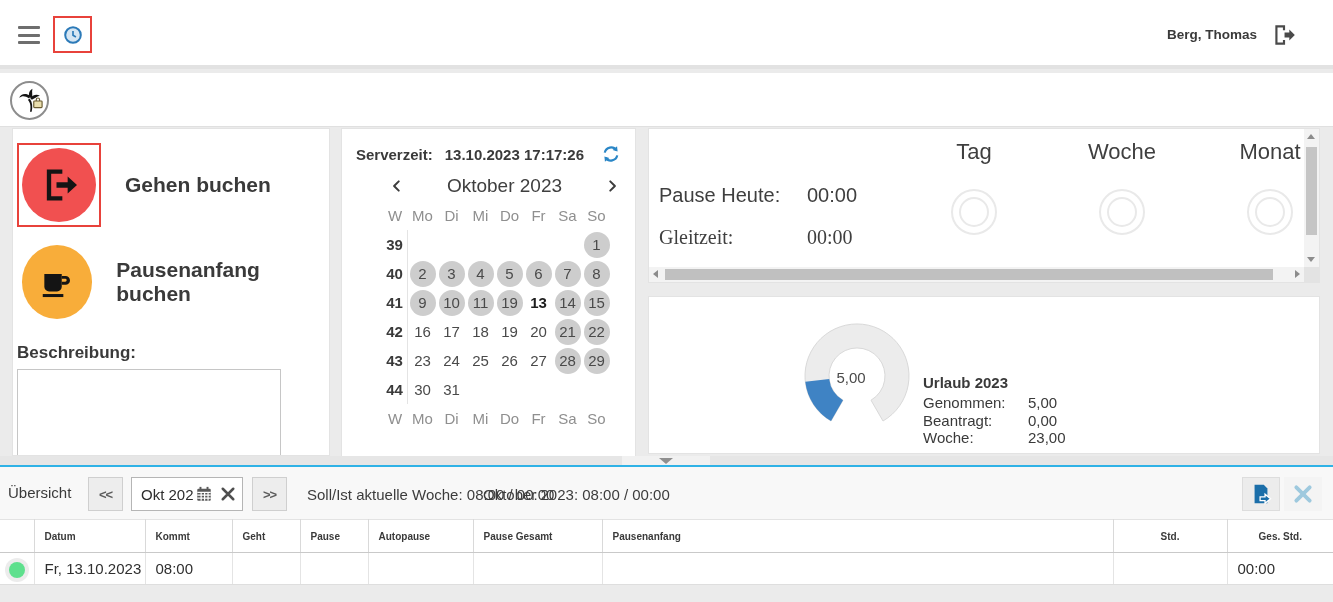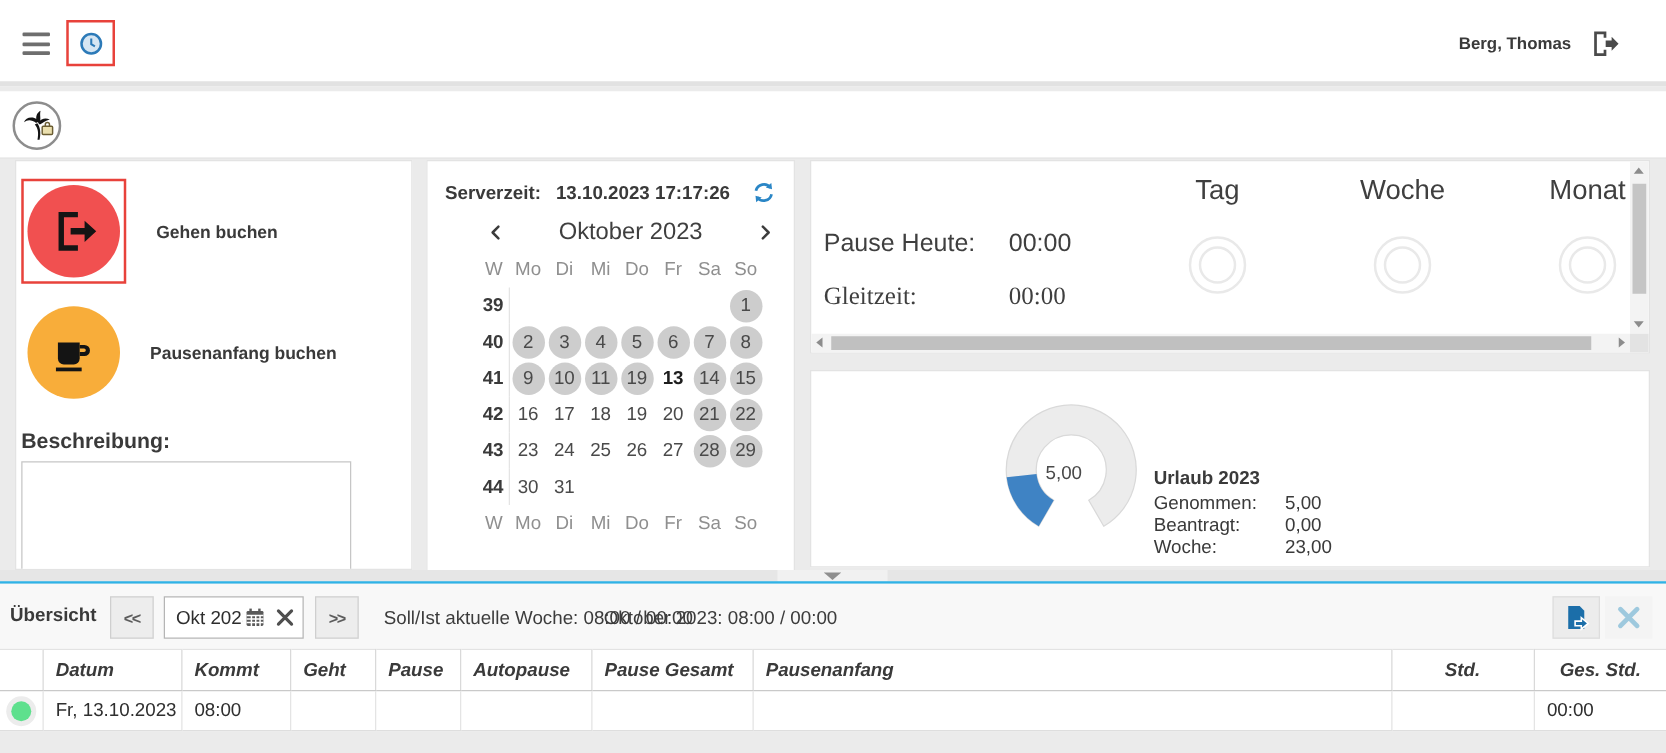--- a/index.html
+++ b/index.html
@@ -23,21 +23,21 @@
   #panel-cal   { left:341px; top:128px; width:295px; height:331px; }
   #panel-stats { left:648px; top:128px; width:672px; height:155px; }
   #panel-urlaub{ left:648px; top:296px; width:672px; height:158px; }
 
   
   .bookrow { position:absolute; left:4px; display:flex; align-items:center; }
   .selbox { border:2px solid #e8423b; padding:3px; }
   .circlebtn { width:74px; height:74px; border-radius:50%; display:flex; align-items:center; justify-content:center; cursor:pointer; }
   .red { background:#f15050; }
   .orange { background:#f8ad3a; }
-  .booklabel { font-weight:bold; font-size:14px; margin-left:24px; color:#3a3a3a; }
+  .booklabel { font-weight:bold; font-size:21px; margin-left:24px; color:#3a3a3a; }
   .desclabel { position:absolute; left:4px; top:214px; font-weight:bold; font-size:17px; }
   .desc { position:absolute; left:4px; top:240px; width:264px; height:95px; border:1px solid #c6c6c6; resize:none; font-family:inherit; font-size:14px; padding:4px; }
 
   
   .serverrow { position:absolute; left:14px; top:14px; width:266px; display:flex; align-items:center; font-size:15px; font-weight:bold; }
   .serverrow .val { margin-left:12px; }
   .refresh { margin-left:auto; cursor:pointer; width:22px; height:22px; }
   #calendar-months { position:absolute; left:0; top:42px; width:295px; }
   .cal-titlerow { display:flex; align-items:center; height:30px; margin:0 16px 0 46px; }
   .cal-title { flex:1; text-align:center; font-size:19px; color:#3f3f3f; }
@@ -77,34 +77,34 @@
   .legrow .l { width:105px; }
 
   
   .splitter { position:absolute; left:0; top:456px; width:1333px; height:9px; background:#e6e6e6; }
   .split-handle { position:absolute; left:622px; top:0; width:88px; height:9px; background:#f1f1f1; cursor:pointer; }
   .split-handle .tri-d { position:absolute; left:37px; top:2px; width:0; height:0; border-left:7px solid transparent; border-right:7px solid transparent; border-top:6px solid #8f8f8f; }
 
   
   .bottom { position:absolute; left:0; top:465px; width:1333px; height:137px; border-top:2px solid #2fb2e6; background:#ebebeb; }
   .btoolbar { position:relative; height:52px; background:#f8f8f8; }
-  .btitle { position:absolute; left:8px; top:17px; font-weight:bold; font-size:15px; }
+  .btitle { position:absolute; left:8px; top:17px; font-weight:normal; font-size:15px; }
   .navbtn { position:absolute; top:10px; width:35px; height:34px; background:#ededed; border:1px solid #cfcfcf; color:#5c5c5c; font-size:13px; font-weight:bold; letter-spacing:-1px; cursor:pointer; }
   #prev-btn { left:88px; } #next-btn { left:252px; }
   .periodbox { position:absolute; left:131px; top:10px; width:112px; height:34px; border:1px solid #b5b5b5; background:#fff; display:flex; align-items:center; }
   .periodbox input { border:none; outline:none; width:62px; font-size:15px; font-family:inherit; padding-left:9px; color:#2d2d2d; }
   .pic { width:18px; height:18px; cursor:pointer; margin-left:1px; }
   .sollist { position:absolute; top:19px; font-size:15px; color:#3c3c3c; }
   #soll-week { left:307px; } #soll-month { left:483px; }
   .iconbtn { position:absolute; top:10px; width:38px; height:34px; display:flex; align-items:center; justify-content:center; cursor:pointer; }
   #export-btn { right:53px; background:#ececec; border:1px solid #ddd; }
   #close-btn { right:11px; background:#f4f4f4; }
 
   table { border-collapse:collapse; width:1333px; background:#fff; table-layout:fixed; border-top:1px solid #e3e3e3; }
-  th { font-size:15px; font-weight:bold; text-align:left; height:33px; padding-left:10px; border-bottom:1px solid #c9c9c9; border-left:1px solid #d9d9d9; color:#3a3a3a;font-style:italic; }
+  th { font-size:10px; font-weight:bold; text-align:left; height:33px; padding-left:10px; border-bottom:1px solid #c9c9c9; border-left:1px solid #d9d9d9; color:#3a3a3a; }
   td { font-size:15px; height:32px; padding-left:10px; border-bottom:1px solid #dedede; border-left:1px solid #e4e4e4; color:#2f2f2f; }
   th:first-child, td:first-child { border-left:none; }
   col.c0{width:34px;} col.c1{width:111px;} col.c2{width:87px;} col.c3{width:68px;} col.c4{width:68px;}
   col.c5{width:105px;} col.c6{width:129px;} col.c7{width:511px;} col.c8{width:114px;} col.c9{width:106px;}
   th:nth-child(9), th:nth-child(10) { text-align:center; padding-left:0; }
   .statuscell { text-align:center; padding-left:0; }
   .dot { display:inline-block; width:16px; height:16px; border-radius:50%; box-shadow:0 0 0 4px #ececec; vertical-align:middle; }
 </style>
 </head>
 <body>

